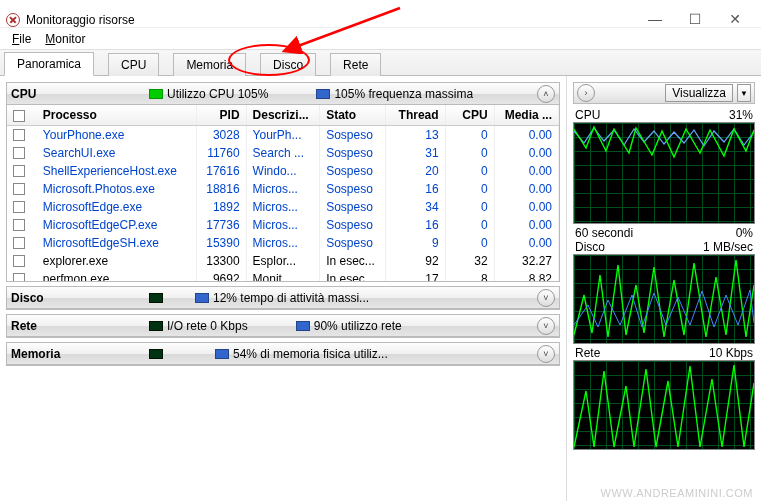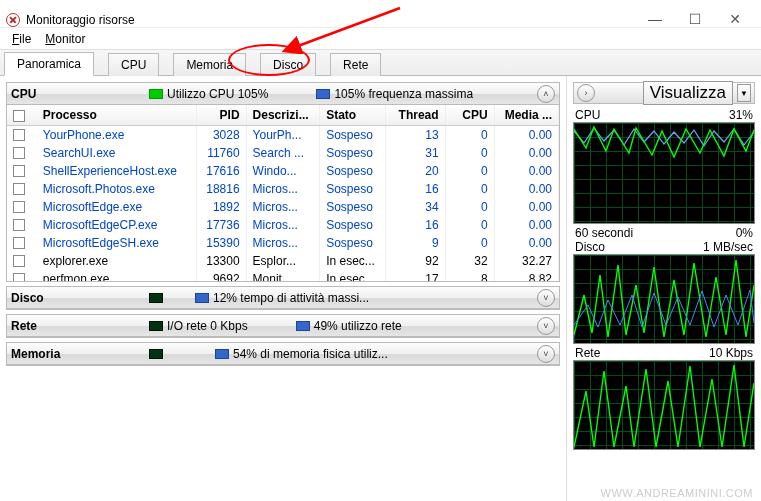--- a/index.html
+++ b/index.html
@@ -32,21 +32,21 @@
   .tbl th { background:linear-gradient(#fff,#f0f0f0); border-bottom:1px solid #ccc; font-weight:bold; height:20px; }
   .tbl td { height:17px; }
   .tbl td.num, .tbl th.num { text-align:right; }
   .tbl tr.blue td { color:#0044cc; }
   .tbl tr td:first-child, .tbl tr th:first-child { border-right:none; }
   .chk { width:12px; height:12px; border:1px solid #888; display:inline-block; vertical-align:middle; margin-right:4px; background:#fff; }
   .tblwrap { height: 176px; overflow:hidden; }
   .col-chk{width:16px} .col-proc{width:150px} .col-pid{width:46px} .col-desc{width:56px} .col-stat{width:58px} .col-thr{width:56px} .col-cpu{width:46px} .col-avg{width:58px}
   .rightpane .rtop { display:flex; align-items:center; height:22px; background:linear-gradient(#fdfdfd,#e0e0e0); border:1px solid #bbb; padding:0 3px; gap:4px; margin-bottom:4px; }
   .rightpane .rtop .expander { margin-left:0; }
-  .vbtn { border:1px solid #999; background:linear-gradient(#fff,#e8e8e8); padding:1px 6px; font-size:17px; }
+  .vbtn { border:1px solid #999; background:linear-gradient(#fff,#e8e8e8); padding:1px 6px; font-size:12px; }
   .dd { width:14px;height:18px;border:1px solid #999;background:linear-gradient(#fff,#e8e8e8);display:flex;align-items:center;justify-content:center;font-size:8px; }
   .chartbox { border:1px solid #888; margin-bottom:2px; }
   .chartlbl { display:flex; justify-content:space-between; padding:0 2px; font-size:11px; }
   .chart { height:100px; background:#000; position:relative; overflow:hidden; }
   .chart.short { height:88px; }
   .chart .grid { position:absolute; inset:0; background-image: linear-gradient(#0a4 1px, transparent 1px), linear-gradient(90deg,#0a4 1px, transparent 1px); background-size: 16px 14px; opacity:0.45; }
   .watermark { position:absolute; bottom:2px; right:8px; color:#ccc; font-size:11px; letter-spacing:0.5px; }
   
   .annot-circle { position:absolute; left:228px; top:44px; width:82px; height:32px; border:2.5px solid #f00; border-radius:50%; pointer-events:none; }
   .annot-arrow { position:absolute; left:270px; top:4px; pointer-events:none; }
@@ -223,21 +223,21 @@
         <span><span class="swatch dgreen"></span></span>
         <span style="margin-left:20px"><span class="swatch blue"></span><span>12% tempo di attività massi...</span></span>
         <span class="expander">˅</span>
       </div>
     </div>
 
     <div class="panel">
       <div class="panelhdr">
         <span class="htitle">Rete</span>
         <span><span class="swatch dgreen"></span><span>I/O rete 0 Kbps</span></span>
-        <span style="margin-left:40px"><span class="swatch blue"></span><span>49% utilizzo rete</span></span>
+        <span style="margin-left:40px"><span class="swatch blue"></span><span>90% utilizzo rete</span></span>
         <span class="expander">˅</span>
       </div>
     </div>
 
     <div class="panel">
       <div class="panelhdr">
         <span class="htitle">Memoria</span>
         <span><span class="swatch dgreen"></span></span>
         <span style="margin-left:40px"><span class="swatch blue"></span><span>54% di memoria fisica utiliz...</span></span>
         <span class="expander">˅</span>

